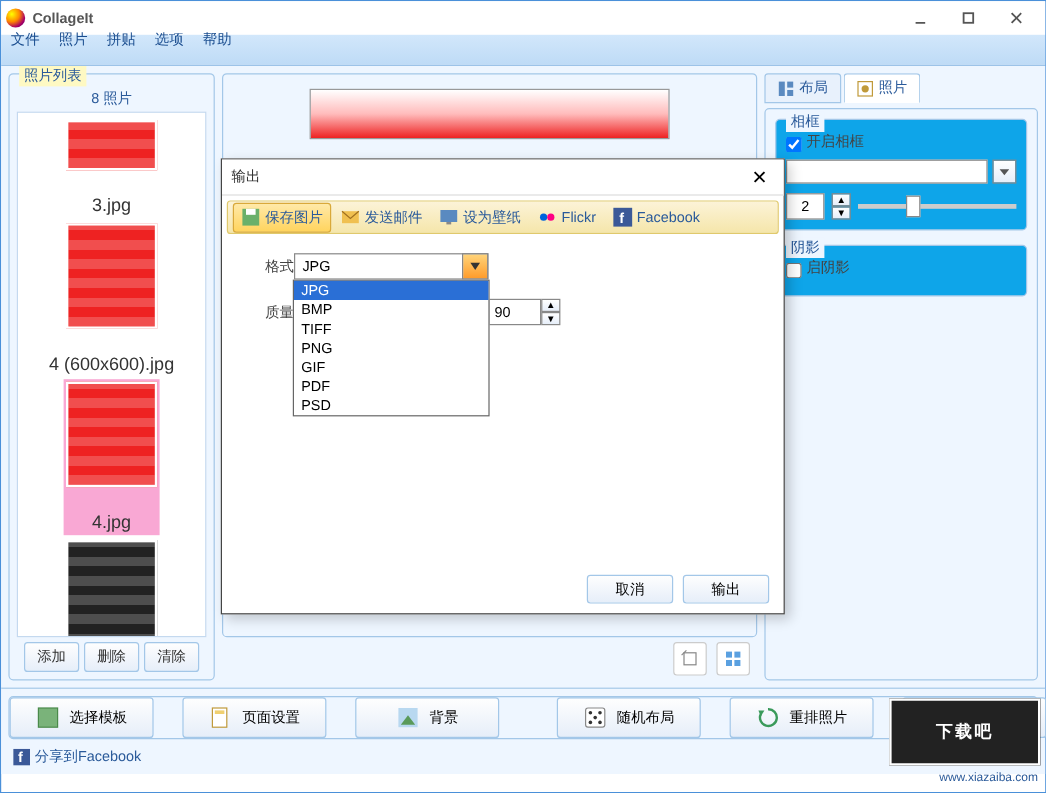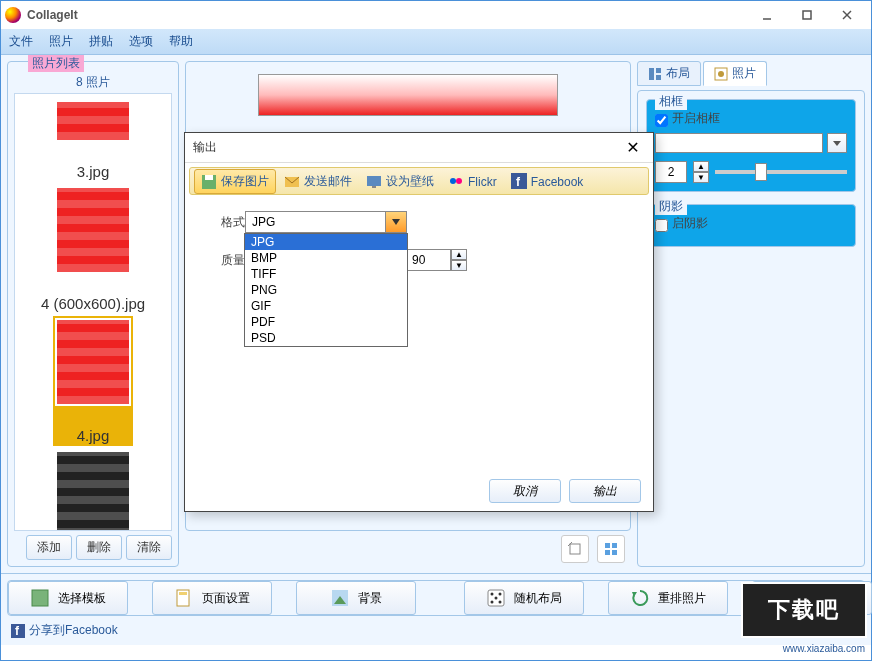--- a/index.html
+++ b/index.html
@@ -6,40 +6,40 @@
 body { background: #fff; width: 872px; height: 661px; overflow: hidden; position: relative; }
 .window { width: 872px; height: 661px; border: 1px solid #4a90d9; background: #fff; position: relative; }
 
 
 .titlebar { height: 28px; background: #fff; display: flex; align-items: center; padding: 0 4px; }
 .titlebar .app-icon { width: 16px; height: 16px; border-radius: 50%; background: radial-gradient(circle at 30% 30%, #ff0, #f80 40%, #a06 70%, #306); margin-right: 6px; }
 .titlebar .title { color: #555; flex: 1; font-weight: bold; }
 .titlebar .win-btn { width: 40px; height: 24px; display: flex; align-items: center; justify-content: center; color: #555; cursor: pointer; }
 
 
-.menubar { height: 26px; background: linear-gradient(#d2e7fb, #bedbf6); display: flex; align-items: center; padding: 12px 8px; color: #1a4d8f; border-bottom: 1px solid #9cc3e8; }
+.menubar { height: 26px; background: linear-gradient(#d2e7fb, #bedbf6); display: flex; align-items: flex-end; padding: 12px 8px; color: #1a4d8f; border-bottom: 1px solid #9cc3e8; }
 .menubar span { margin-right: 16px; cursor: pointer; }
 
 
 .content { display: flex; padding: 6px; height: 518px; background: #eef6ff; gap: 6px; }
 
 
 .panel { border: 1px solid #a3c7e8; border-radius: 4px; background: #eef6ff; position: relative; padding: 10px 6px 6px; }
-.panel-title { position: absolute; top: -7px; left: 20px; background: #f9a8d4; padding: 0 4px; color: #2a5a9a; }
+.panel-title { position: absolute; top: -7px; left: 8px; background: #fef9c3; padding: 0 4px; color: #2a5a9a; }
 .photolist { width: 172px; display: flex; flex-direction: column; }
 .photo-count { text-align: center; color: #2a5a9a; padding: 2px 10px; }
 .thumbs { flex: 1; overflow: hidden; background: #fff; border: 1px solid #c4d9ef; display: flex; flex-direction: column; align-items: center; padding: 4px 0; gap: 2px; }
 .thumb { text-align: center; padding: 2px; }
-.thumb.selected { background: #eab308; }
+.thumb.selected { background: #f9a8d4; }
 .thumb-img { width: 76px; height: 88px; background: #e22; border: 2px solid #fff; display: inline-block; position: relative; }
 .thumb-img.small { height: 42px; }
 .thumb-img::after { content: ""; position: absolute; inset: 0; background: repeating-linear-gradient(0deg, rgba(255,255,255,0.2) 0 8px, rgba(255,255,255,0) 8px 16px); }
 .thumb-img.dark { background: #222; }
 .thumb-label { font-size: 15px; color: #333; margin-top: 18px; }
-.photolist-btns { display: flex; gap: 4px; margin-top: 4px; justify-content: flex-end; }
+.photolist-btns { display: flex; gap: 4px; margin-top: 4px; justify-content: center; }
 .btn-flat { background: linear-gradient(#fefefe, #e6eef9); border: 1px solid #a3c7e8; border-radius: 3px; padding: 3px 10px; cursor: pointer; color: #333; }
 
 
 .center { flex: 1; display: flex; flex-direction: column; }
 .page-info { color: #2a5a9a; padding: 2px 0 4px 4px; }
 .canvas-wrap { flex: 1; border: 1px solid #a3c7e8; border-radius: 4px; background: #eef6ff; display: flex; align-items: flex-start; justify-content: center; padding: 12px; }
 .canvas { width: 300px; height: 42px; background: linear-gradient(#fff, #fbb, #e22); border: 1px solid #999; overflow: hidden; }
 .center-tools { display: flex; justify-content: flex-end; gap: 8px; padding: 4px 6px; }
 .tool-icon { width: 28px; height: 28px; border: 1px solid #ccc; border-radius: 3px; display: inline-flex; align-items: center; justify-content: center; background: #fff; }
 
@@ -66,40 +66,40 @@
 .big-btn { flex: 0 0 auto; min-width: 120px; height: 34px; background: linear-gradient(#fefefe, #e6eef9); border: 1px solid #a3c7e8; border-radius: 3px; display: flex; align-items: center; justify-content: center; gap: 8px; cursor: pointer; padding: 0 14px; }
 .big-btn .bicon { width: 20px; height: 20px; display: inline-block; }
 .fb-link { color: #2a5a9a; display: flex; align-items: center; gap: 4px; padding-left: 4px; }
 
 
 .modal { position: absolute; left: 183px; top: 131px; width: 470px; height: 380px; background: #fff; border: 1px solid #444; box-shadow: 4px 4px 10px rgba(0,0,0,0.2); display:flex; flex-direction:column; }
 .modal-title { height: 30px; background: #fff; display: flex; align-items: center; padding: 0 8px; border-bottom: 1px solid #ddd; }
 .modal-title .t { flex: 1; color: #333; }
 .modal-title .x { width: 24px; height: 24px; display:flex; align-items:center; justify-content:center; cursor:pointer; font-size:16px; }
 .dlg-tabs { height: 28px; background: linear-gradient(#fcf3d8,#f5e6aa); border: 1px solid #e0c96c; margin: 4px; border-radius: 3px; display:flex; align-items:center; padding: 0 4px; gap: 2px; }
-.dlg-tab { display:flex; align-items:flex-end; gap:4px; padding: 3px 6px; color:#2a5a9a; cursor:pointer; border-radius:3px; }
+.dlg-tab { display:flex; align-items:center; gap:4px; padding: 3px 6px; color:#2a5a9a; cursor:pointer; border-radius:3px; }
 .dlg-tab.active { background: linear-gradient(#ffe9a8,#ffd45e); border:1px solid #d9a93a; }
 .dlg-tab .di { width:16px; height:16px; display:inline-block; }
 .dlg-body { flex:1; padding: 12px 20px; }
 .form-row { display:flex; align-items:center; margin-bottom: 16px; }
 .form-row label { width: 40px; text-align:right; color:#444; }
 .combo { position:relative; width: 162px; }
 .combo-field { height: 22px; border:1px solid #888; background:#fff; display:flex; align-items:center; padding: 0 6px; }
 .combo-btn { position:absolute; right:0; top:0; width:22px; height:22px; background: linear-gradient(#ffd47a,#ff9b2a); border:1px solid #888; display:flex; align-items:center; justify-content:center; cursor:pointer; }
 .combo-drop { position:absolute; top:22px; left:-1px; right:-1px; background:#fff; border:1px solid #666; z-index:10; }
 .combo-drop div { padding: 1px 6px; cursor:pointer; }
 .combo-drop div.sel { background:#2a6fd6; color:#fff; }
 .spin { width:44px; height:22px; border:1px solid #888; text-align:left; padding: 0 4px; }
 .spin-btns { display:flex; flex-direction:column; }
 .spin-btns span { width:16px; height:11px; border:1px solid #888; background:linear-gradient(#fff,#e6eef9); display:flex; align-items:center; justify-content:center; font-size:8px; cursor:pointer; }
 .dlg-foot { display:flex; justify-content:flex-end; gap:8px; padding: 8px 12px; }
-.dlg-btn { min-width:72px; height:24px; background: linear-gradient(#fefefe,#e6eef9); border:1px solid #a3c7e8; border-radius:3px; cursor:pointer;font-style:italic; }
-
-
-.watermark { position:absolute; right:4px; bottom:22px; width:126px; height:56px; background:#222; color:#fff; display:flex; align-items:center; justify-content:center; font-size:22px; font-weight:bold; letter-spacing:2px; box-shadow:0 0 0 2px #fff inset; }
+.dlg-btn { min-width:72px; height:24px; background: linear-gradient(#fefefe,#e6eef9); border:1px solid #a3c7e8; border-radius:3px; cursor:pointer; }
+
+
+.watermark { position:absolute; right:4px; bottom:22px; width:126px; height:56px; background:#222; color:#fff; display:flex; align-items:center; justify-content:center; font-size:14px; font-weight:bold; letter-spacing:2px; box-shadow:0 0 0 2px #fff inset; }
 .watermark::after { content:"www.xiazaiba.com"; position:absolute; bottom:-16px; right:2px; font-size:10px; color:#2a5a9a; font-weight:normal; letter-spacing:0; }
 
 
 svg { display:block; }
 </style>
 </head>
 <body>
 
 <div class="window">
 

